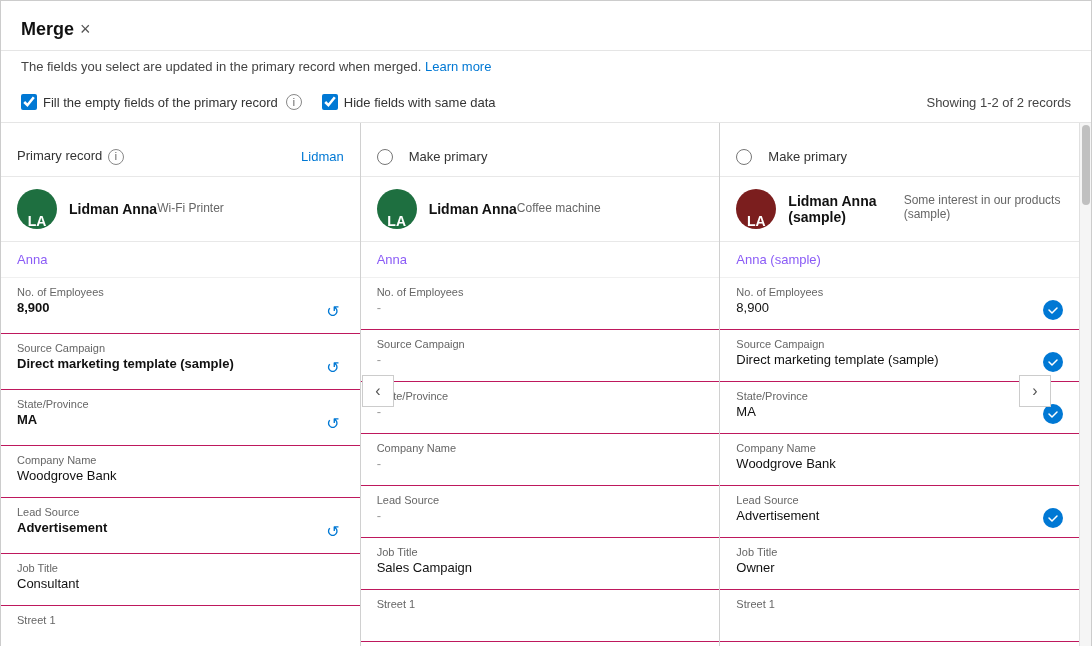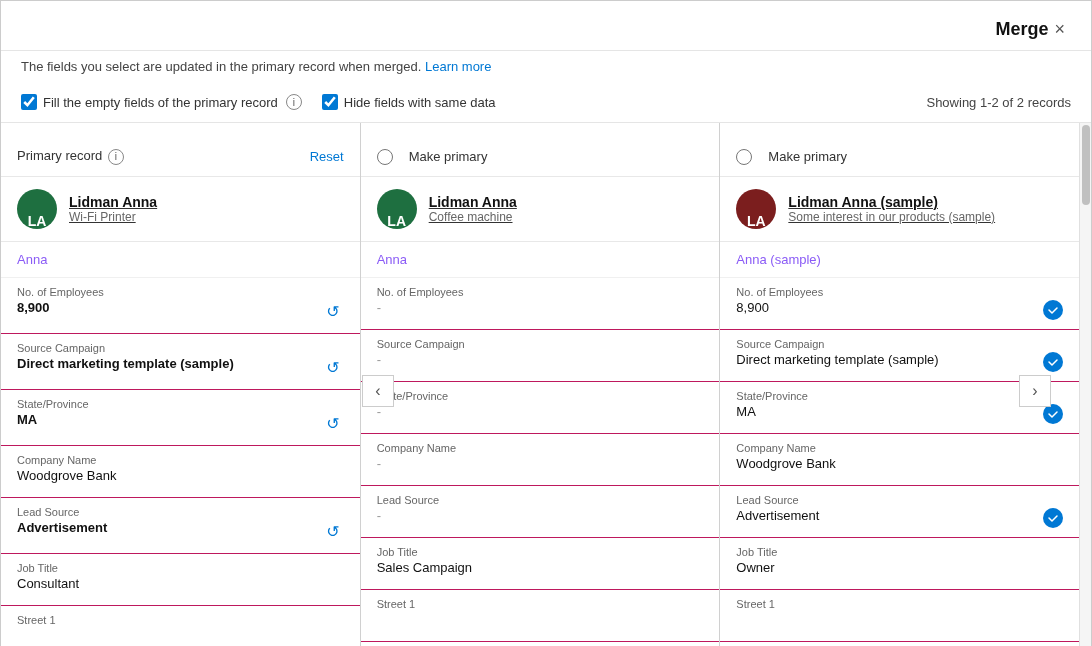--- a/index.html
+++ b/index.html
@@ -1,20 +1,20 @@
 <!DOCTYPE html>
 <html><head>
   <meta charset="utf-8">
   <style>
     * { box-sizing: border-box; margin: 0; padding: 0; }
     body { font-family: 'Segoe UI', Arial, sans-serif; font-size: 13px; color: #333; background: #fff; }
     
     .dialog { width: 1092px; min-height: 646px; background: #fff; border: 1px solid #ccc; display: flex; flex-direction: column; }
     
-    .dialog-header { display: flex; align-items: center; justify-content: flex-end; padding: 16px 20px 8px 20px; border-bottom: 1px solid #e5e5e5; }
+    .dialog-header { display: flex; align-items: center; justify-content: flex-start; padding: 16px 20px 8px 20px; border-bottom: 1px solid #e5e5e5; }
     .dialog-title { font-size: 18px; font-weight: 600; color: #111; }
     .close-btn { background: none; border: none; cursor: pointer; font-size: 18px; color: #555; padding: 2px 6px; }
     
     .dialog-subtitle { padding: 8px 20px 12px 20px; font-size: 13px; color: #444; }
     .dialog-subtitle a { color: #0078d4; text-decoration: none; }
     
     .options-bar { display: flex; align-items: center; padding: 8px 20px 12px 20px; gap: 20px; border-bottom: 1px solid #e5e5e5; }
     .option-item { display: flex; align-items: center; gap: 6px; font-size: 13px; }
     .option-item input[type=checkbox] { width: 16px; height: 16px; accent-color: #0078d4; cursor: pointer; }
     .info-icon { display: inline-flex; align-items: center; justify-content: center; width: 16px; height: 16px; border: 1px solid #888; border-radius: 50%; font-size: 10px; color: #555; cursor: pointer; margin-left: 2px; }
@@ -28,21 +28,21 @@
     .col-header { padding: 14px 16px 0 16px; border-bottom: 1px solid #e8e8e8; display: flex; align-items: center; justify-content: space-between; min-height: 54px; }
     .radio-label { display: flex; align-items: center; gap: 16px; font-size: 13px; color: #333; cursor: pointer; }
     .radio-label input[type=radio] { width: 16px; height: 16px; accent-color: #0078d4; cursor: pointer; }
     .reset-link { color: #0078d4; background: none; border: none; cursor: pointer; font-size: 13px; text-decoration: none; }
     .primary-label { font-size: 13px; color: #333; }
     
     .record-card { padding: 12px 16px; border-bottom: 1px solid #e8e8e8; display: flex; align-items: center; gap: 12px; }
     .avatar { width: 40px; height: 40px; border-radius: 50%; display: flex; align-items: flex-end; justify-content: center; font-size: 14px; font-weight: 600; color: #fff; flex-shrink: 0; }
     .avatar-green { background: #1e6f40; }
     .avatar-dark-red { background: #7b1e1e; }
-    .record-info { display: flex; flex-direction: column; text-decoration: underline; }
+    .record-info { display: flex; flex-direction: row; }
     .record-name { font-size: 14px; font-weight: 600; color: #111; }
     .record-sub { font-size: 12px; color: #666; }
     
     .field-row { padding: 8px 16px; border-bottom: 1px solid #be185d; min-height: 52px; }
     .field-label { font-size: 11px; color: #666; margin-bottom: 2px; }
     .field-value { font-size: 13px; color: #111; }
     .field-value-bold { font-size: 13px; color: #111; font-weight: 600; }
     .field-value-empty { font-size: 13px; color: #999; }
     
     .field-row-with-action { display: flex; align-items: flex-start; justify-content: space-between; }
@@ -91,21 +91,21 @@
   </div>
 
   <div class="columns-area">
 
     <div class="column">
       <div class="col-header">
         <span class="primary-label">
           Primary record
           <span class="info-icon">i</span>
         </span>
-        <button class="reset-link">Reset</button>
+        <button class="reset-link">Lidman</button>
       </div>
       <div class="record-card">
         <div class="avatar avatar-green">
           <span>LA</span>
         </div>
         <div class="record-info">
           <span class="record-name">Lidman Anna</span>
           <span class="record-sub">Wi-Fi Printer</span>
         </div>
       </div>

